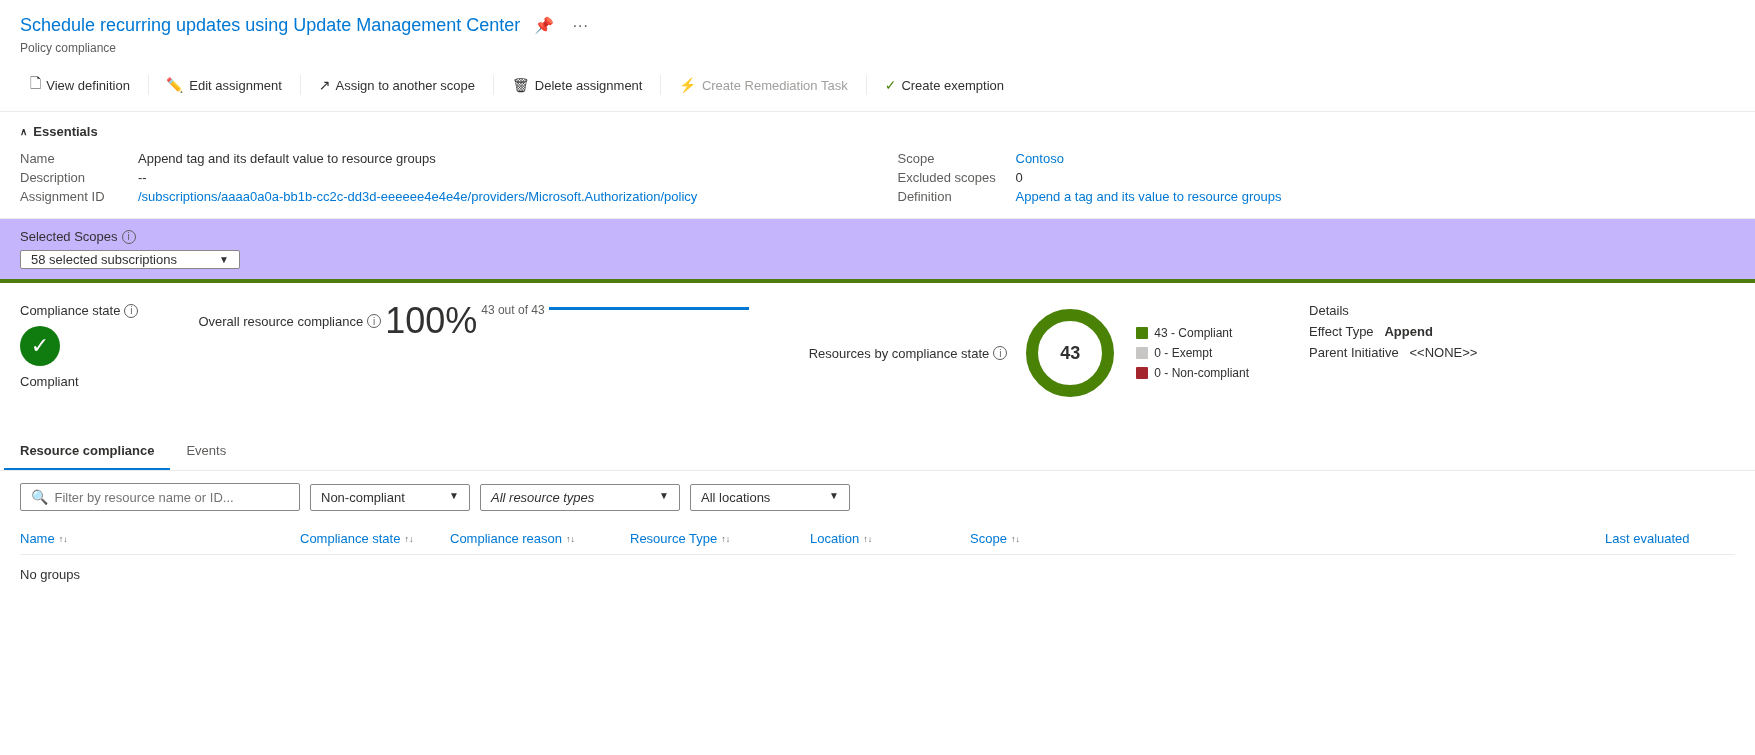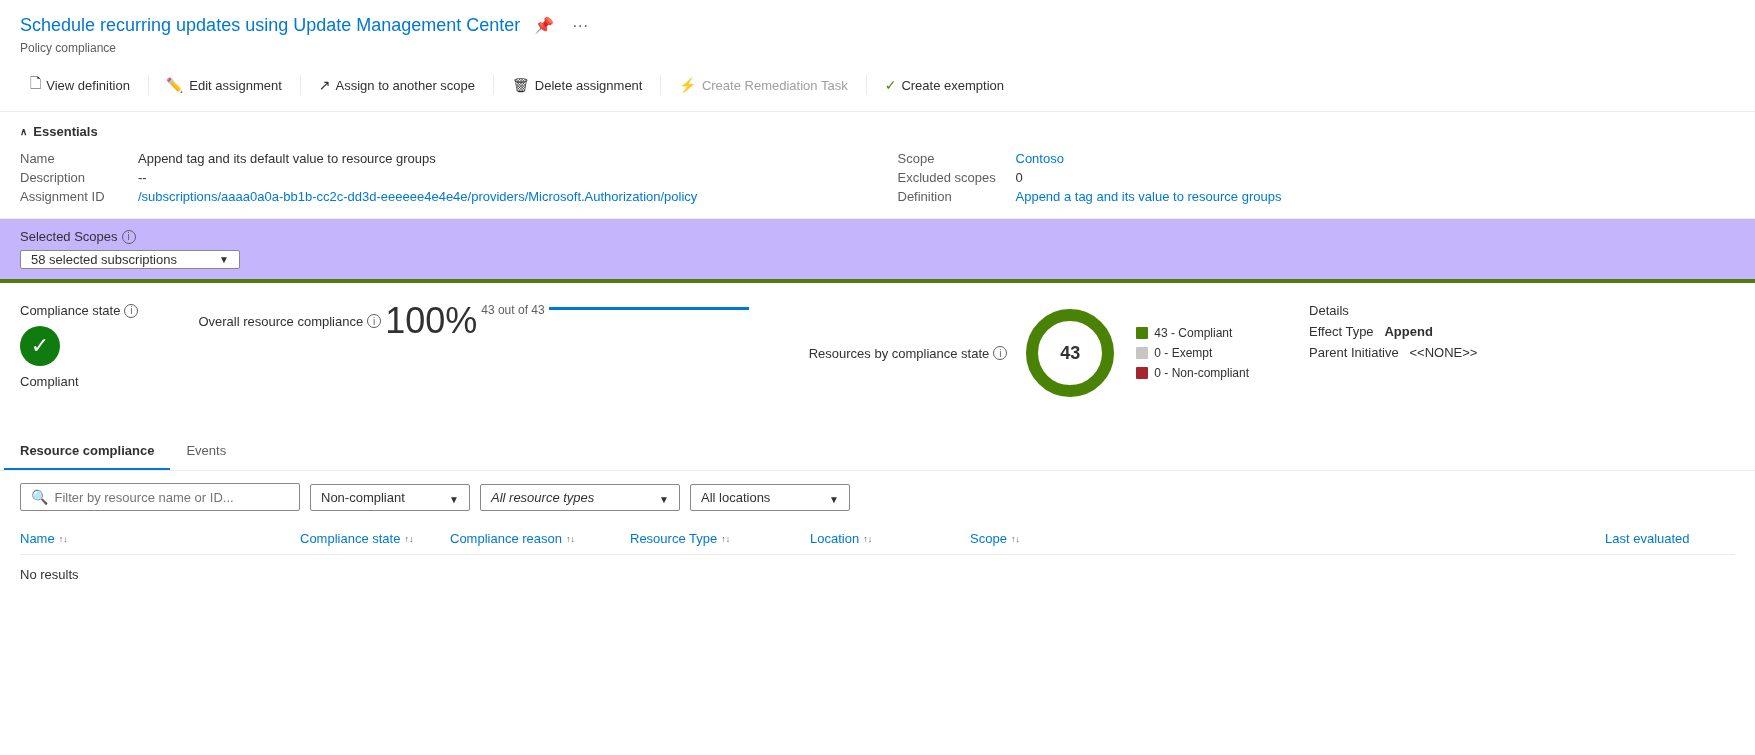--- a/index.html
+++ b/index.html
@@ -65,21 +65,21 @@
     .details-row { font-size: 13px; color: #323130; }
     .details-bold { font-weight: 700; }
     
     .tabs-section { padding: 0 4px; border-bottom: 1px solid #edebe9; display: flex; gap: 0; margin-top: 10px; }
     .tab { padding: 10px 16px; font-size: 13px; cursor: pointer; color: #605e5c; border-bottom: 2px solid transparent; }
     .tab.active { color: #323130; font-weight: 600; border-bottom: 2px solid #0078d4; }
     
     .filters-section { display: flex; gap: 10px; padding: 12px 20px; align-items: center; }
     .filter-input { display: flex; align-items: center; border: 1px solid #8a8886; padding: 5px 10px; font-size: 13px; width: 280px; border-radius: 2px; gap: 6px; background: #fff; }
     .filter-input input { border: none; outline: none; font-size: 13px; width: 100%; color: #605e5c; background: transparent; }
-    .filter-dropdown { display: flex; align-items: flex-end; justify-content: space-between; padding: 5px 10px; background: #fff; border: 1px solid #8a8886; width: 160px; cursor: pointer; font-size: 13px; border-radius: 2px; gap: 8px; }
+    .filter-dropdown { display: flex; align-items: flex-start; justify-content: space-between; padding: 5px 10px; background: #fff; border: 1px solid #8a8886; width: 160px; cursor: pointer; font-size: 13px; border-radius: 2px; gap: 8px; }
     .filter-dropdown-wide { width: 200px; font-style: italic; }
     .dropdown-arrow { color: #323130; font-size: 10px; }
     
     .table-section { padding: 0 20px; }
     .table-header { display: grid; grid-template-columns: 280px 150px 180px 180px 160px 1fr 130px; border-bottom: 1px solid #edebe9; padding: 8px 0; }
     .th { font-size: 13px; color: #0078d4; font-weight: 400; display: flex; align-items: center; gap: 4px; cursor: pointer; }
     .sort-icon { font-size: 9px; color: #605e5c; }
     .no-results { padding: 12px 0; font-size: 13px; color: #323130; }
   </style>
 </head>
@@ -290,14 +290,14 @@
       <span class="sort-icon">↑↓</span>
     </div>
     <div class="th">
       <span>Scope</span>
       <span class="sort-icon">↑↓</span>
     </div>
     <div class="th">
       <span>Last evaluated</span>
     </div>
   </div>
-  <div class="no-results">No results</div>
+  <div class="no-results">No groups</div>
 </div>
 
 </body></html>

